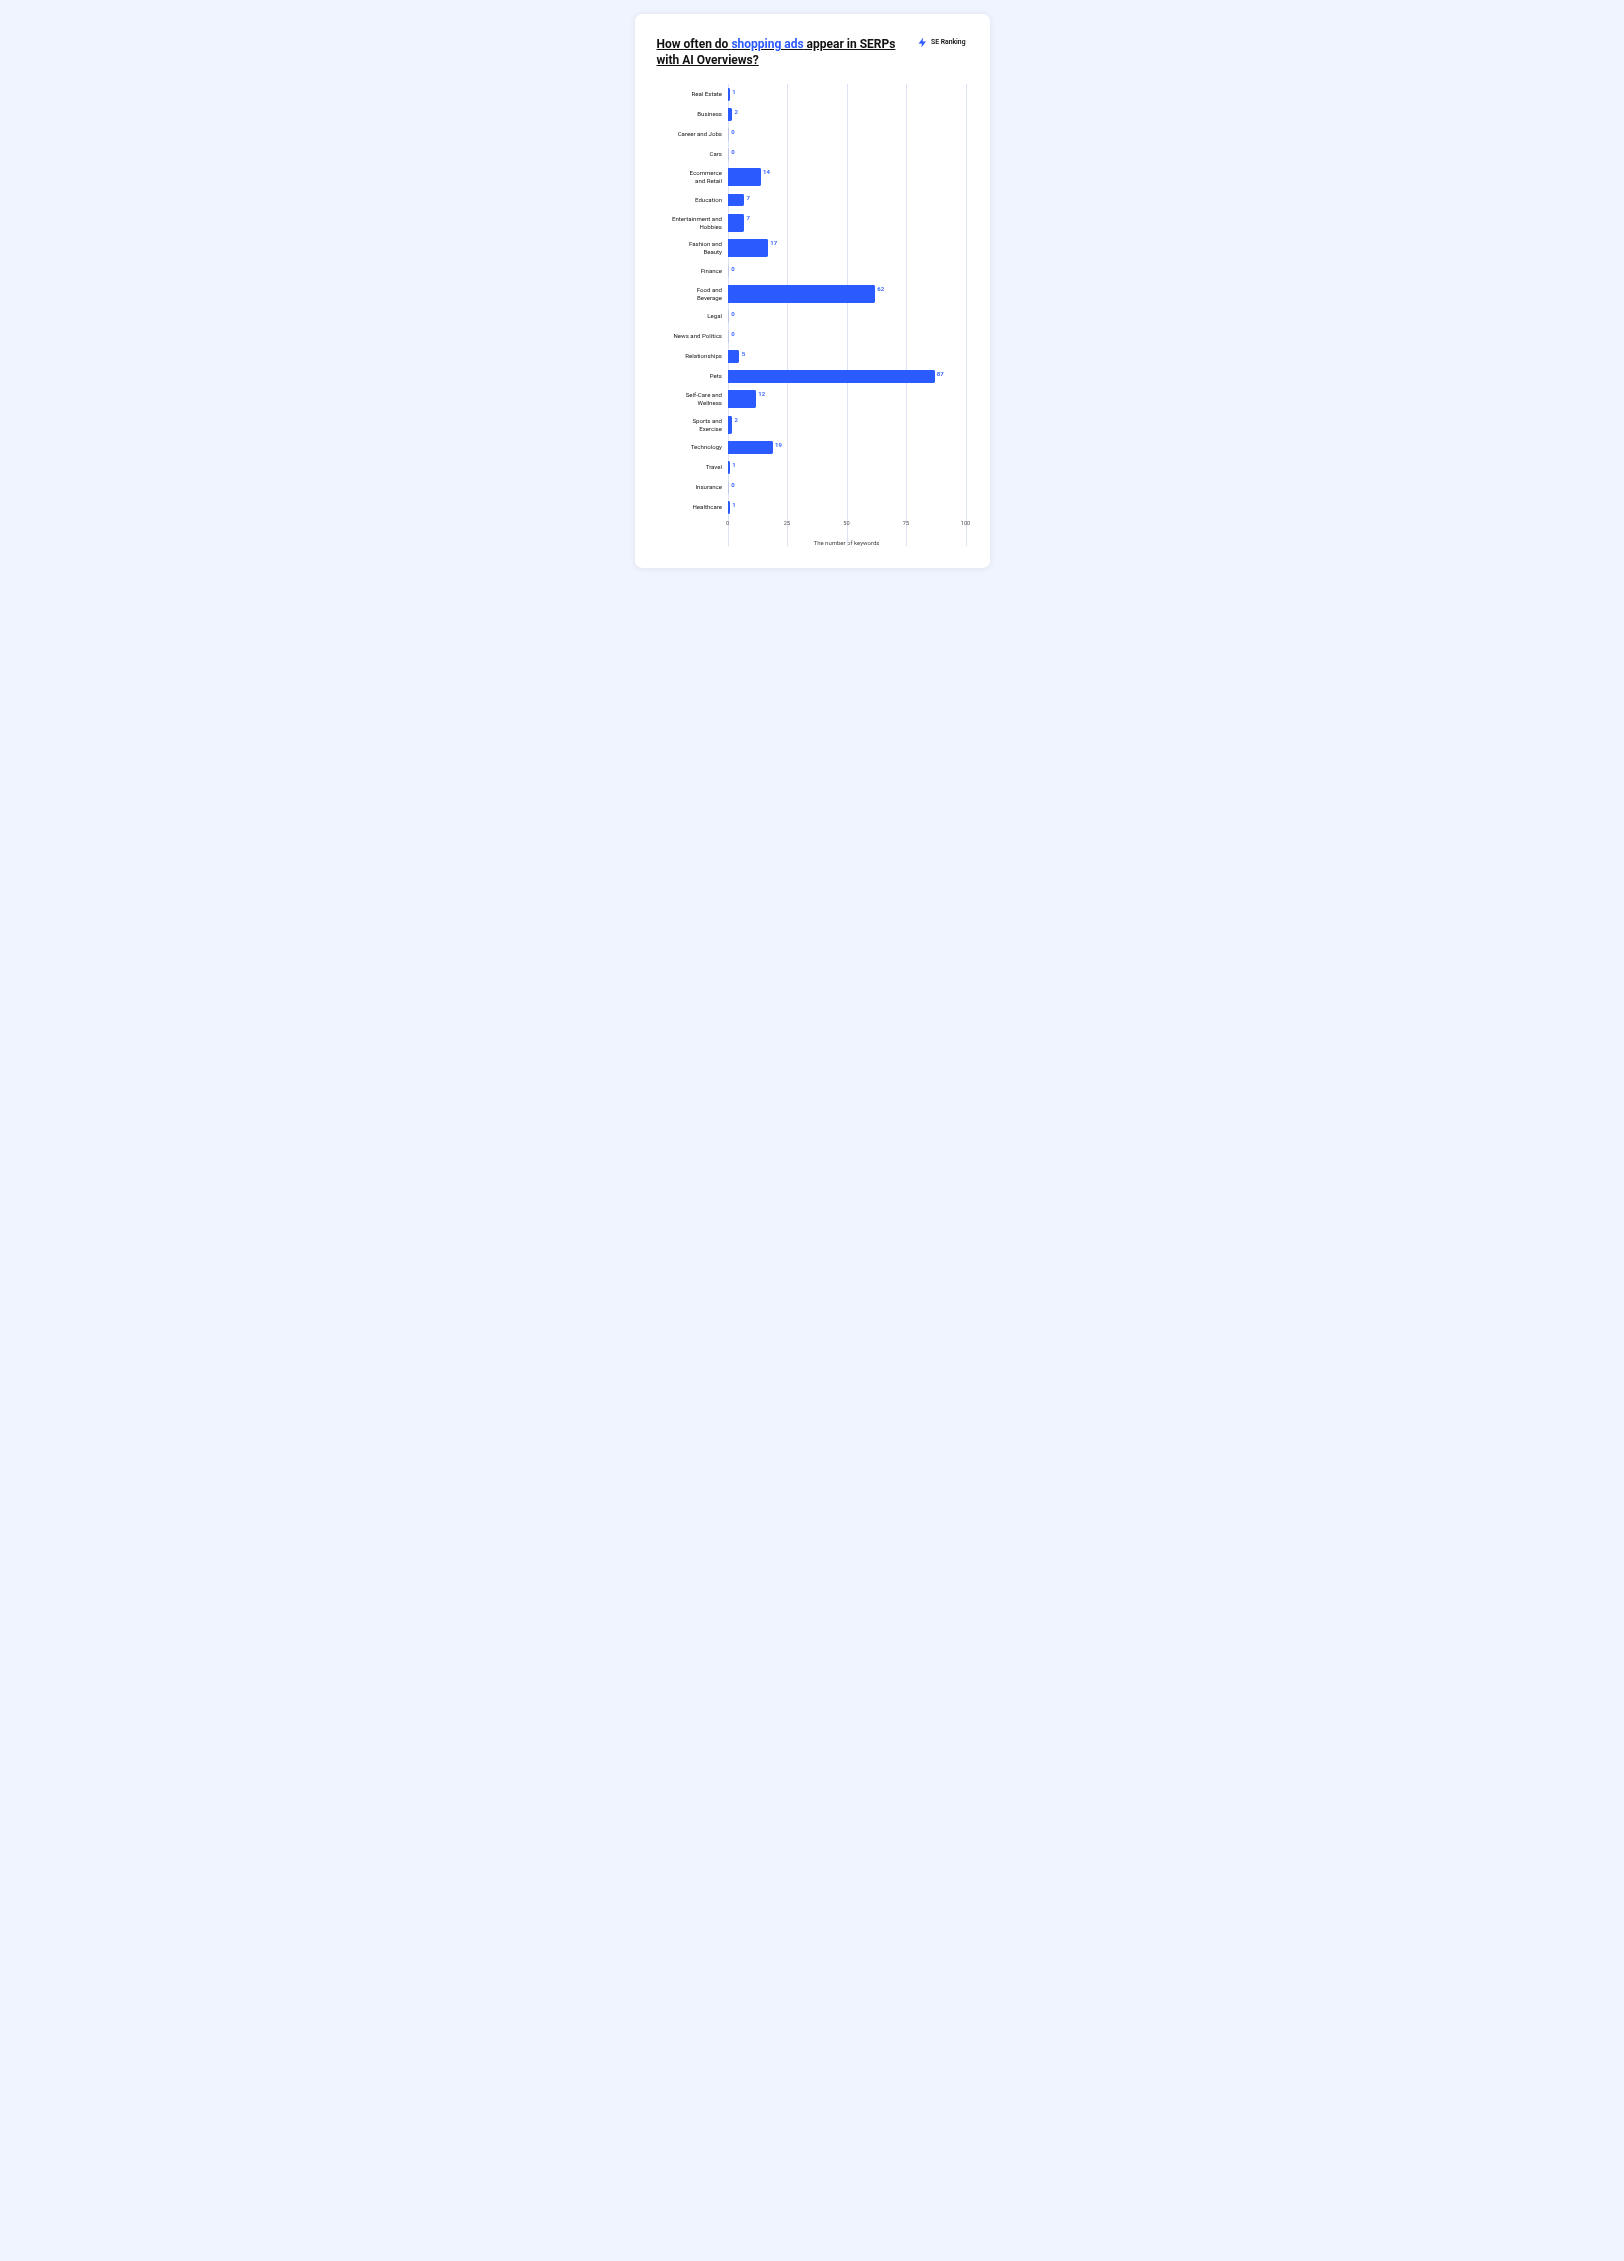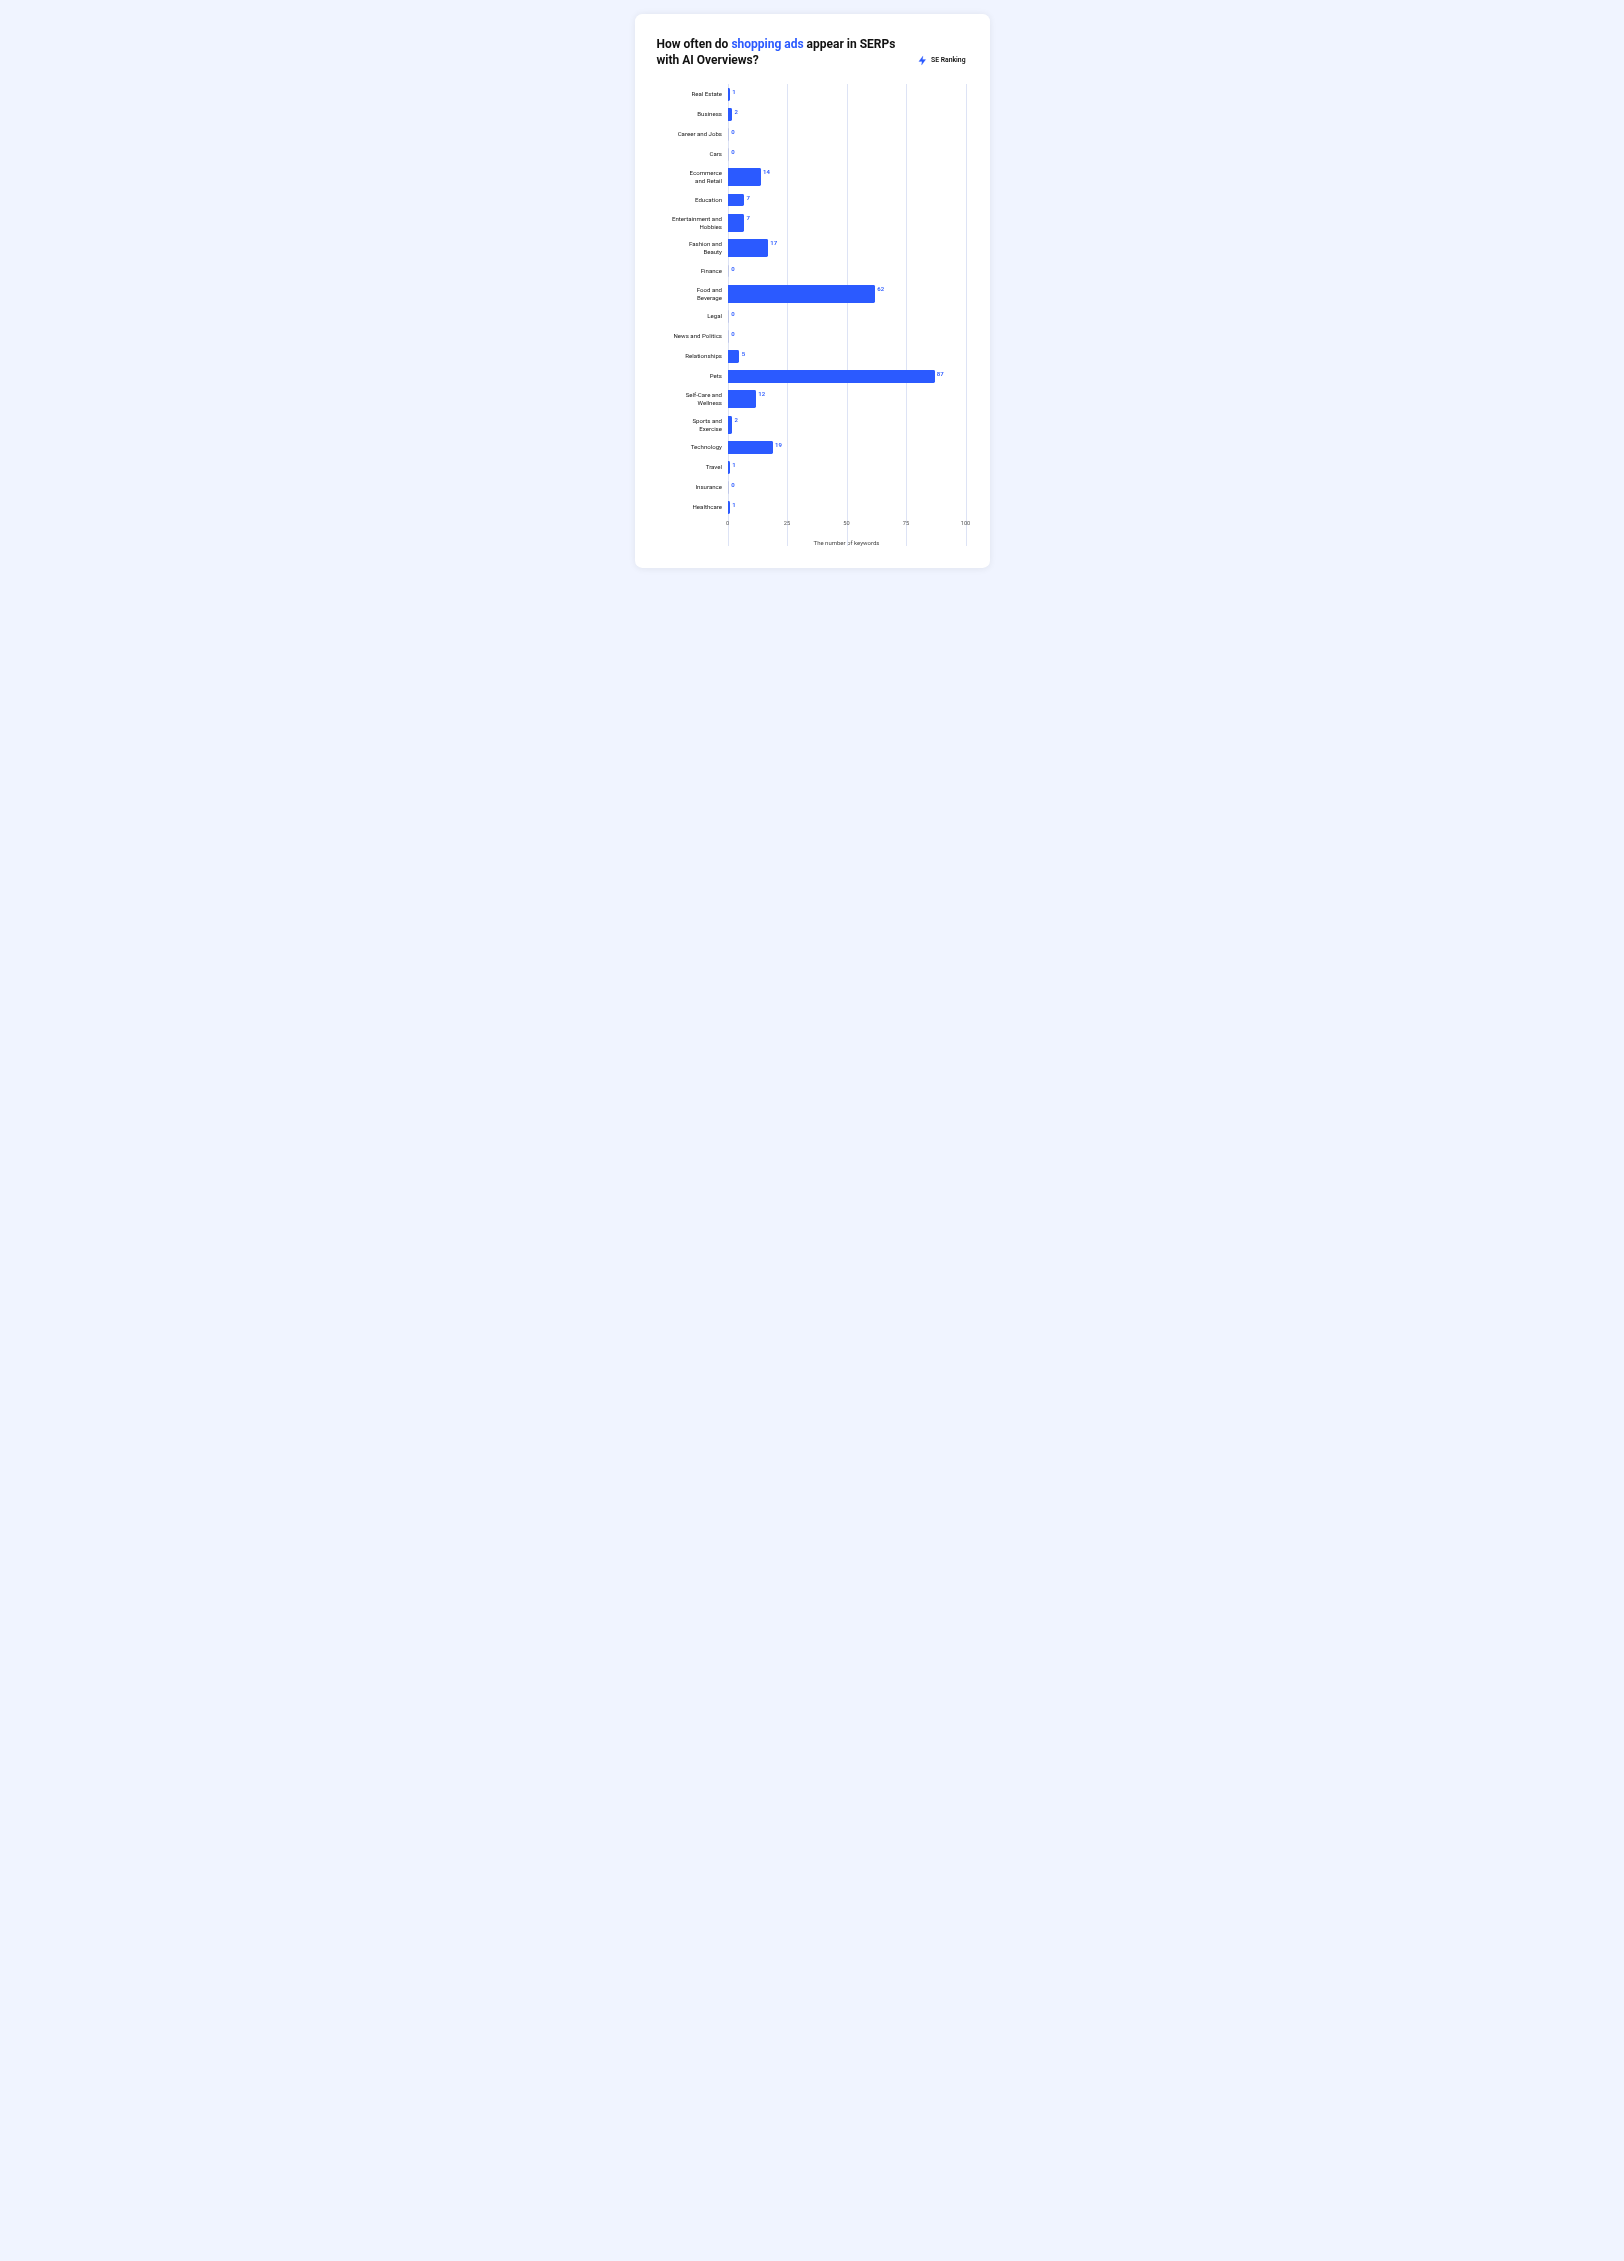--- a/index.html
+++ b/index.html
@@ -25,35 +25,36 @@
       justify-content: space-between;
       align-items: flex-start;
       margin-bottom: 16.4px;
     }
     .title {
       font-size: 12px;
       font-weight: 700;
       color: #111;
       line-height: 1.35;
       max-width: 255px;
+      text-decoration: underline;
     }
     .title .highlight {
       color: #2b5aff;
     }
     .logo {
       display: flex;
       align-items: center;
       gap: 2.7px;
       white-space: nowrap;
       font-size: 6.8px;
       font-weight: 600;
       color: #111;
       flex-shrink: 0;
       margin-left: 7.3px;
-      margin-top: 19px;
+      margin-top: 1px;
     }
     .logo-icon {
       width: 11px;
       height: 11px;
     }
     .chart-row {
       display: flex;
       align-items: center;
       min-height: 20px;
       position: relative;

